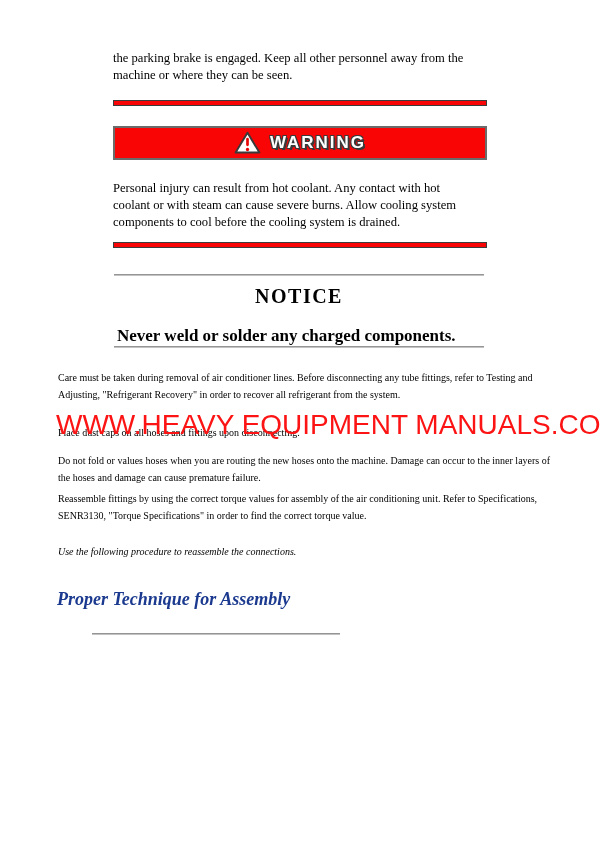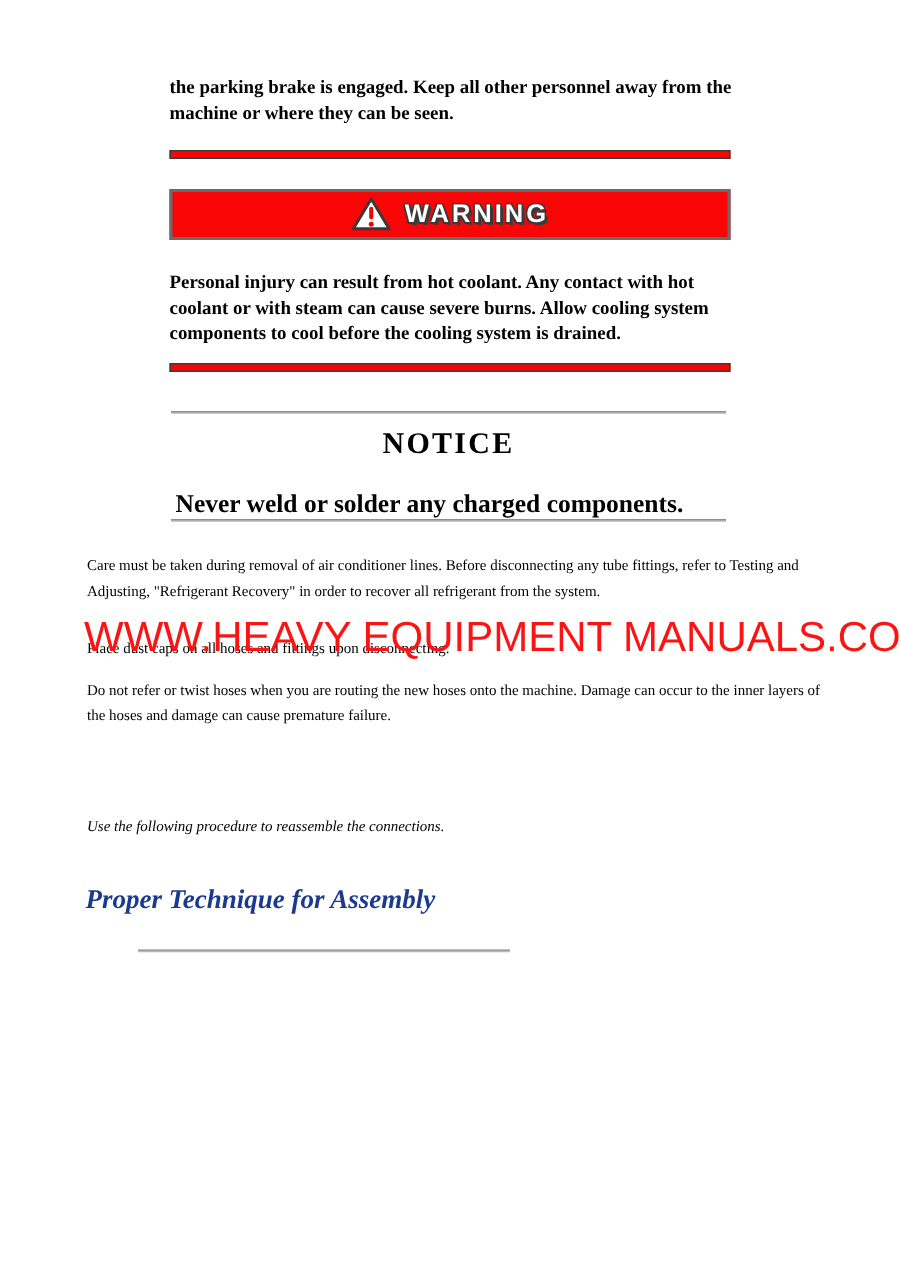--- a/index.html
+++ b/index.html
@@ -11,21 +11,21 @@
     font-family: "Liberation Serif", serif;
     color: #000000;
     overflow: hidden;
   }
   .txt { position: absolute; white-space: pre-line; }
   .bold-block {
     left: 113px;
     width: 382px;
     font-size: 12.6px;
     line-height: 17px;
-    font-weight: bold;
+    font-weight: normal;
   }
   .intro-block { top: 50px; }
   .warning-body-block { top: 180px; }
 
   .red-bar {
     position: absolute;
     left: 113px;
     width: 372px;
     height: 4px;
     background: #fa0505;
@@ -152,23 +152,26 @@
   <div class="txt notice-body">Never weld or solder any charged components.</div>
 
   <div class="gray-rule notice-rule-bot"></div>
 
   <div class="para para-care">Care must be taken during removal of air conditioner lines. Before disconnecting any tube fittings,
 refer to Testing and Adjusting, "Refrigerant Recovery" in order to recover all refrigerant from the
 system.</div>
 
   <div class="para para-dust">Place dust caps on all hoses and fittings upon disconnecting.</div>
 
-  <div class="para para-fold">Do not refer or twist hoses when you are routing the new hoses onto the machine. Damage can
+  <div class="para para-fold">Do not fold or values hoses when you are routing the new hoses onto the machine. Damage can
 occur to the inner layers of the hoses and damage can cause premature failure.</div>
 
+  <div class="para para-reassemble">Reassemble fittings by using the correct torque values for assembly of the air conditioning unit.
+Refer to Specifications, SENR3130, "Torque Specifications" in order to find the correct torque
+value.</div>
 
   <div class="para para-use">Use the following procedure to reassemble the connections.</div>
 
   <h2 class="section-heading">Proper Technique for Assembly</h2>
 
   <div class="gray-rule assembly-rule"></div>
 
   <div class="watermark">WWW.HEAVY EQUIPMENT MANUALS.COM</div>
 
 </div>

